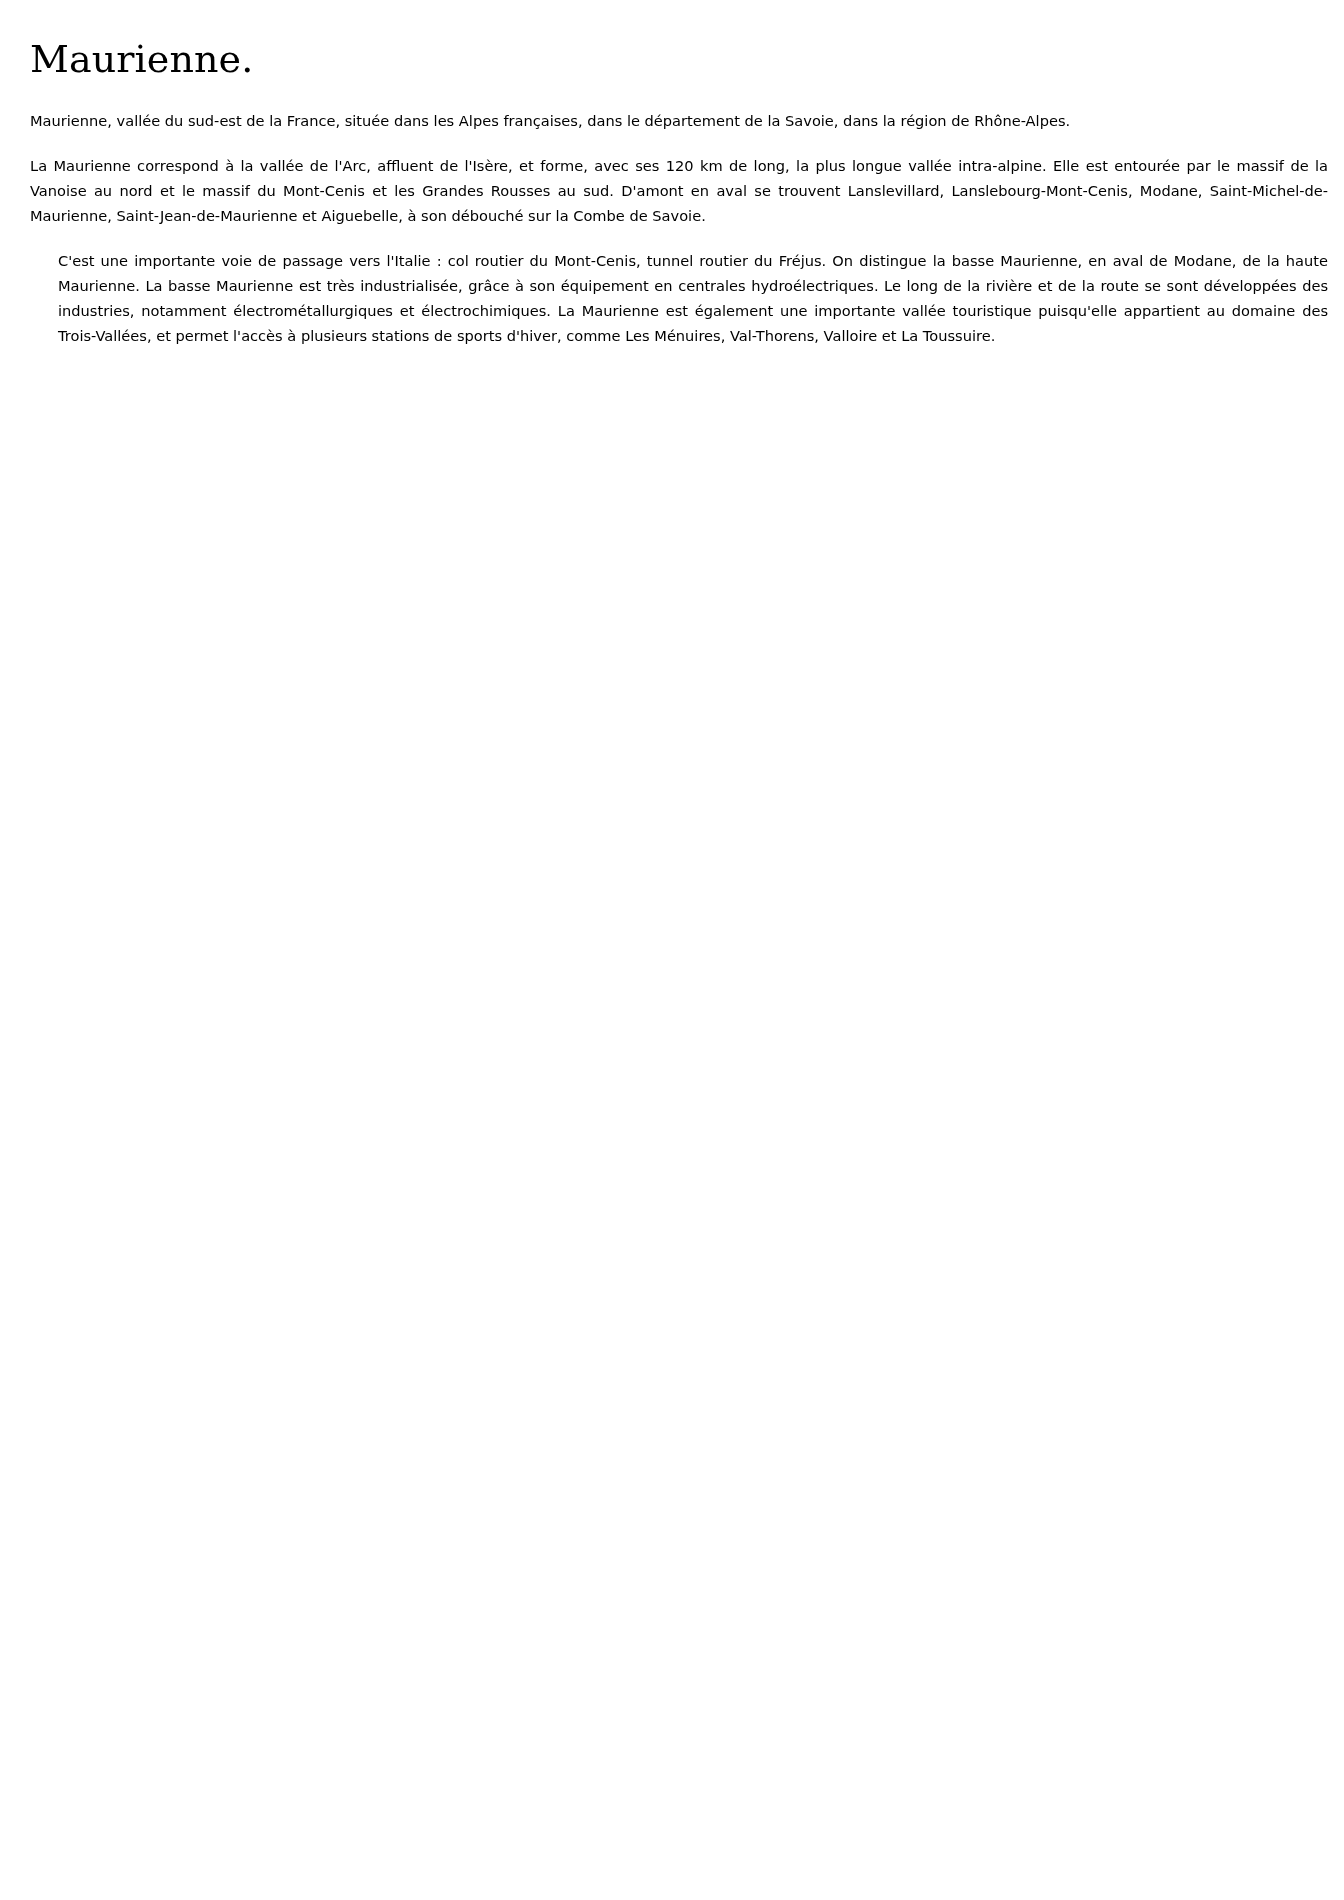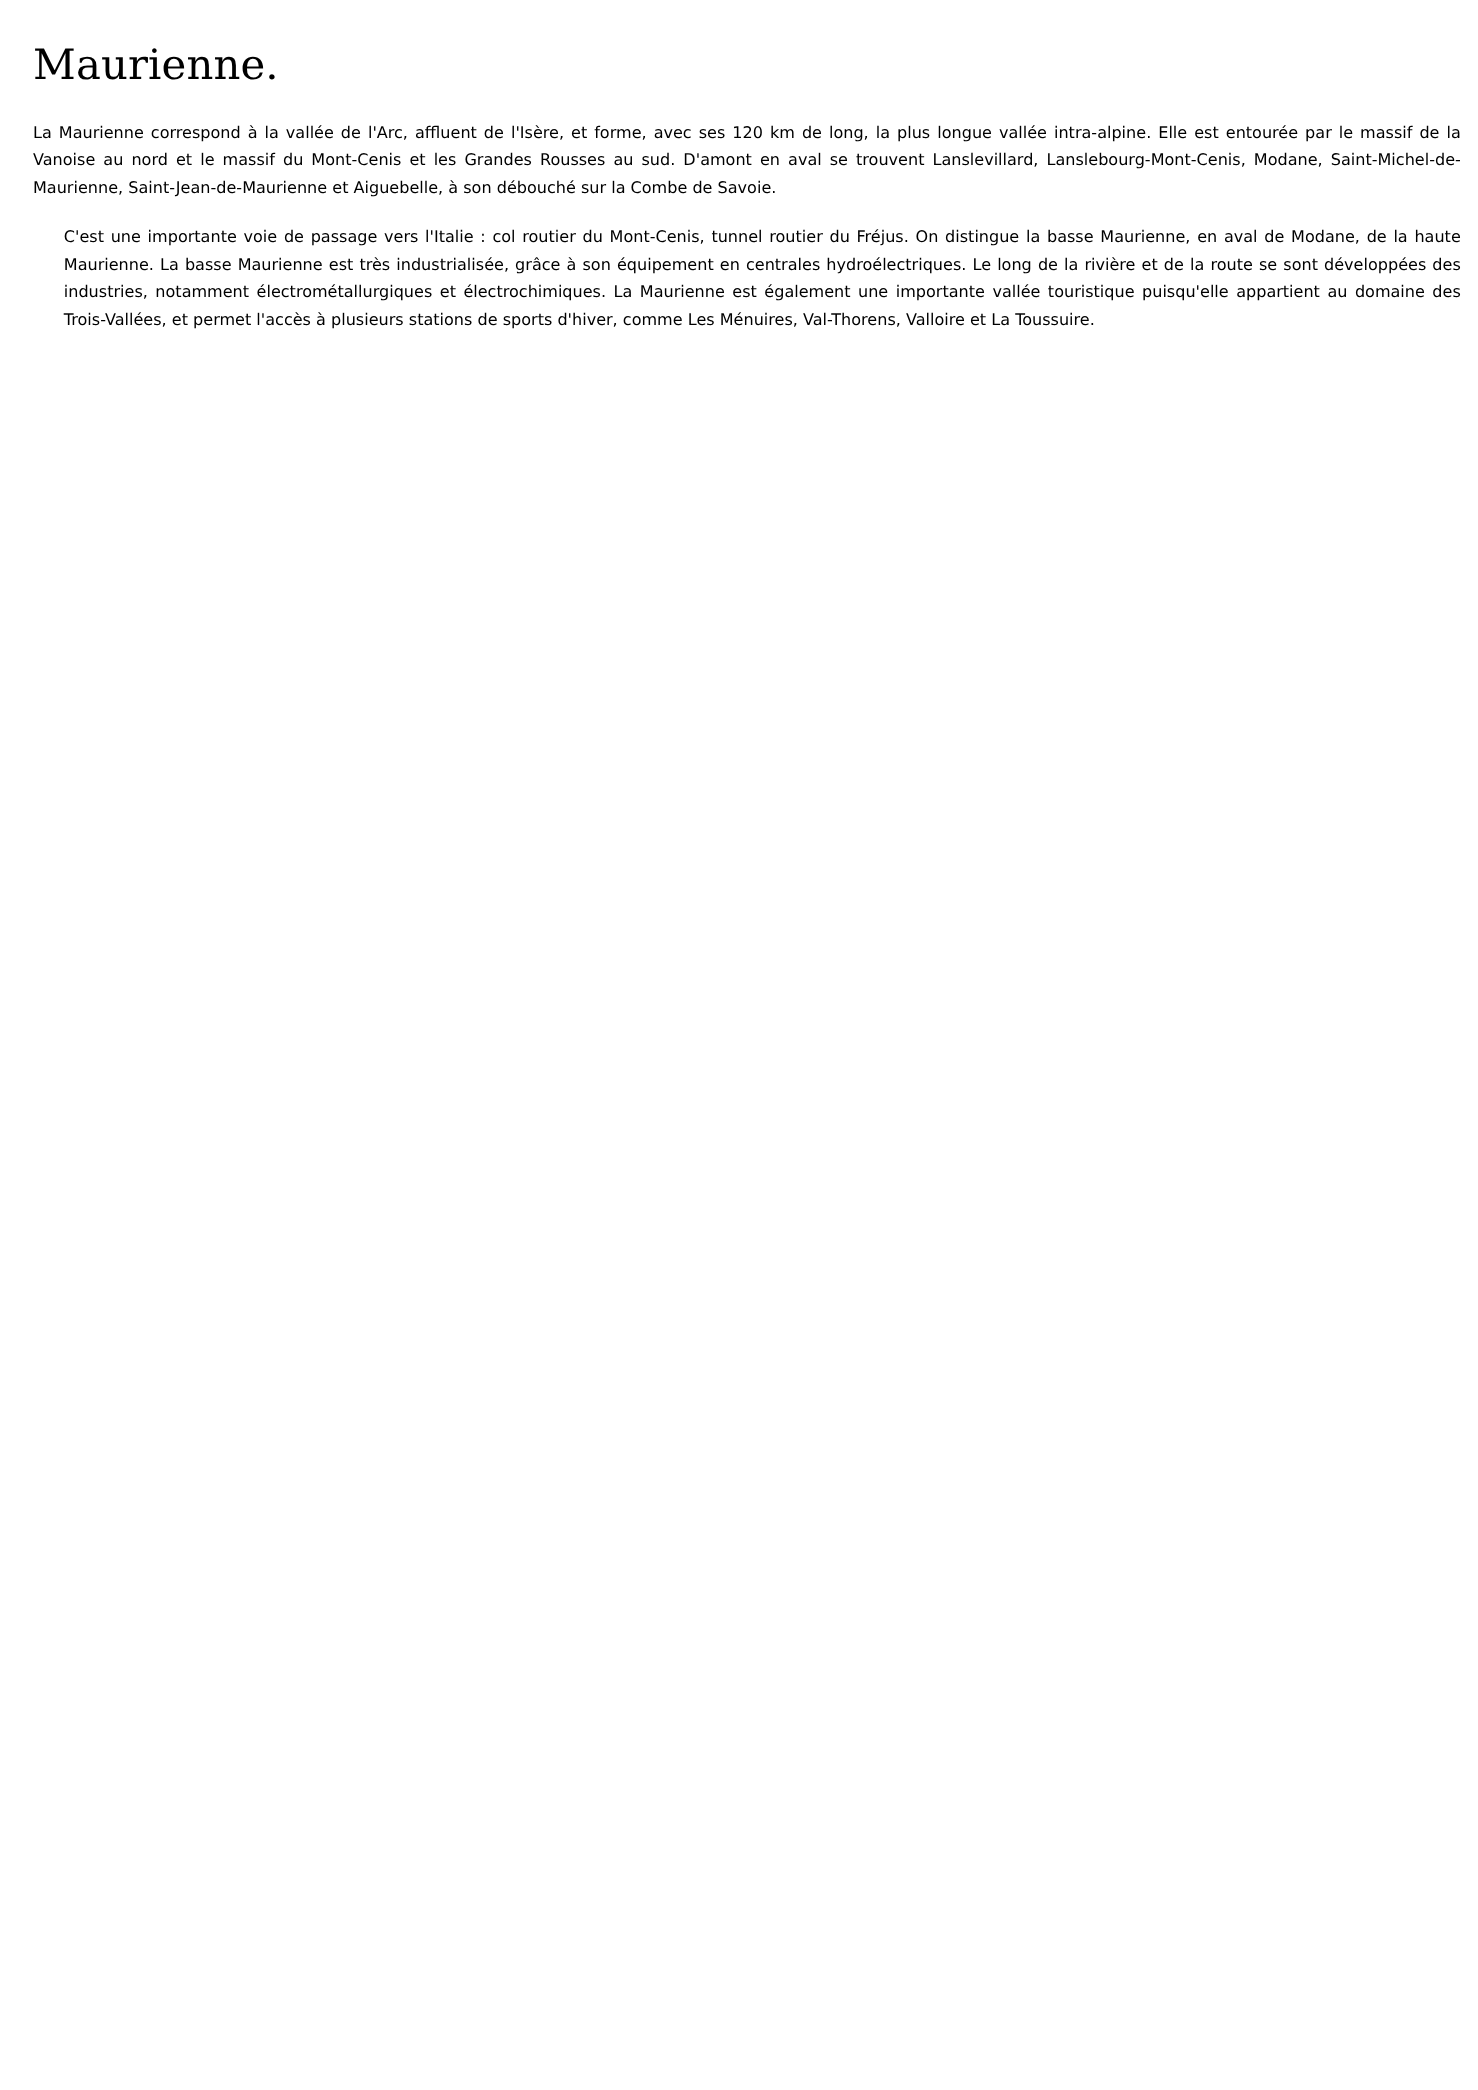--- a/index.html
+++ b/index.html
@@ -37,15 +37,16 @@
   .doc-paragraph:last-child {
     margin-bottom: 0;
     margin-left: 28px;
   }
 </style>
 </head>
 <body>
 
 <div class="page">
   <h1 class="doc-title">Maurienne.</h1>
+  <p class="doc-paragraph">Maurienne, vallée du sud-est de la France, située dans les Alpes françaises, dans le département de la Savoie, dans la région de Rhône-Alpes.</p>
   <p class="doc-paragraph">La Maurienne correspond à la vallée de l'Arc, affluent de l'Isère, et forme, avec ses 120 km de long, la plus longue vallée intra-alpine. Elle est entourée par le massif de la Vanoise au nord et le massif du Mont-Cenis et les Grandes Rousses au sud. D'amont en aval se trouvent Lanslevillard, Lanslebourg-Mont-Cenis, Modane, Saint-Michel-de-Maurienne, Saint-Jean-de-Maurienne et Aiguebelle, à son débouché sur la Combe de Savoie.</p>
   <p class="doc-paragraph">C'est une importante voie de passage vers l'Italie : col routier du Mont-Cenis, tunnel routier du Fréjus. On distingue la basse Maurienne, en aval de Modane, de la haute Maurienne. La basse Maurienne est très industrialisée, grâce à son équipement en centrales hydroélectriques. Le long de la rivière et de la route se sont développées des industries, notamment électrométallurgiques et électrochimiques. La Maurienne est également une importante vallée touristique puisqu'elle appartient au domaine des Trois-Vallées, et permet l'accès à plusieurs stations de sports d'hiver, comme Les Ménuires, Val-Thorens, Valloire et La Toussuire.</p>
 </div>
 
 </body></html>

